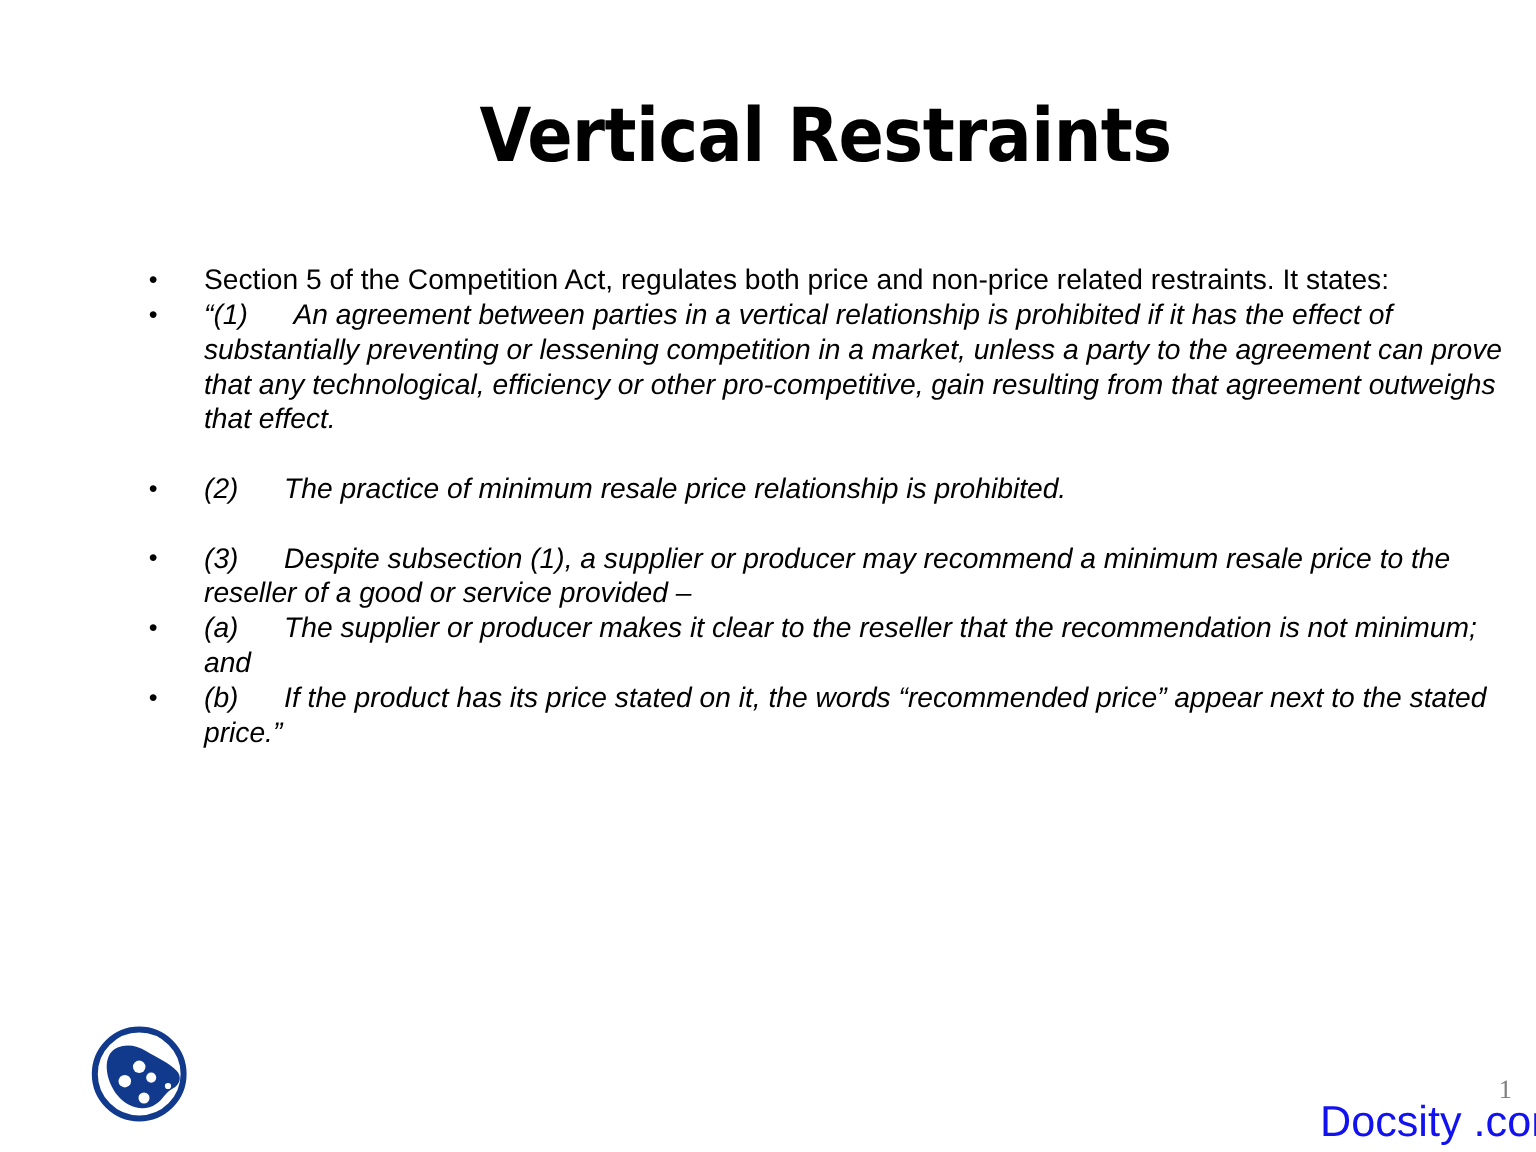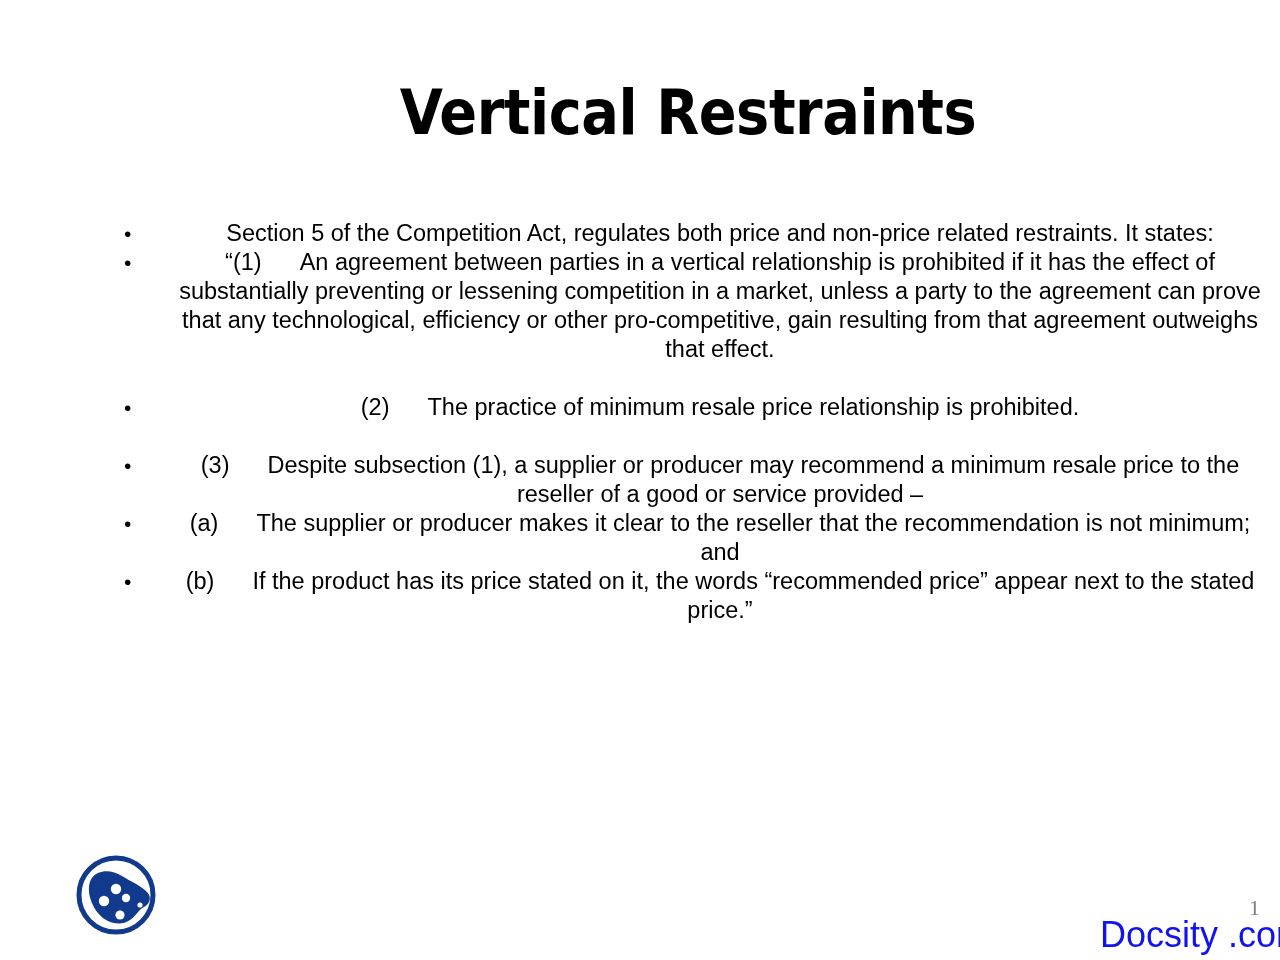--- a/index.html
+++ b/index.html
@@ -56,24 +56,25 @@
     width: 60px;
     text-align: left;
     padding-left: 14px;
     font-size: 21px;
     line-height: 29px;
     box-sizing: border-box;
     color: #000000;
   }
   .bullet-row .btext {
     flex: 1 1 auto;
-    text-align: center;
+    text-align: left;
     word-spacing: 0px;
   }
   .bullet-row.italic .btext {
+    font-style: italic;
   }
   .btext .tab {
     display: inline-block;
     width: 38px;
   }
   .gap {
     height: 29px;
   }
 
   

